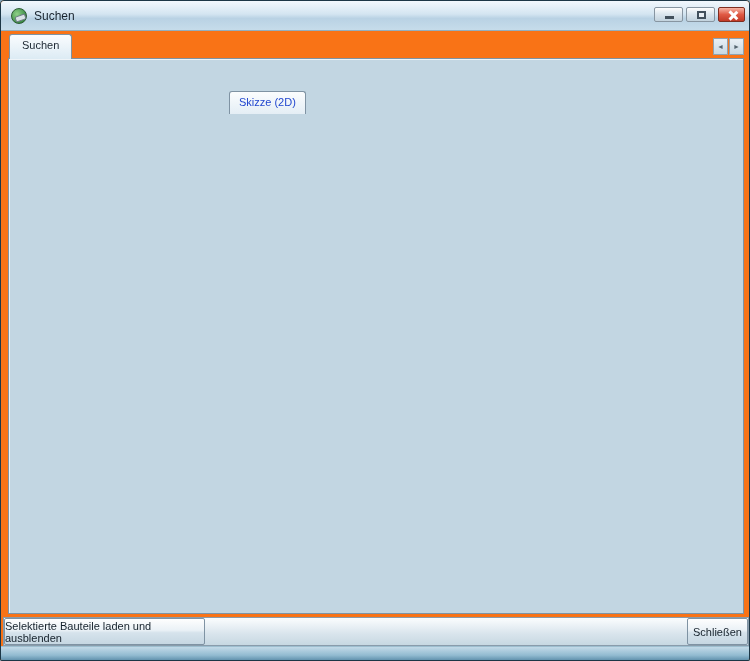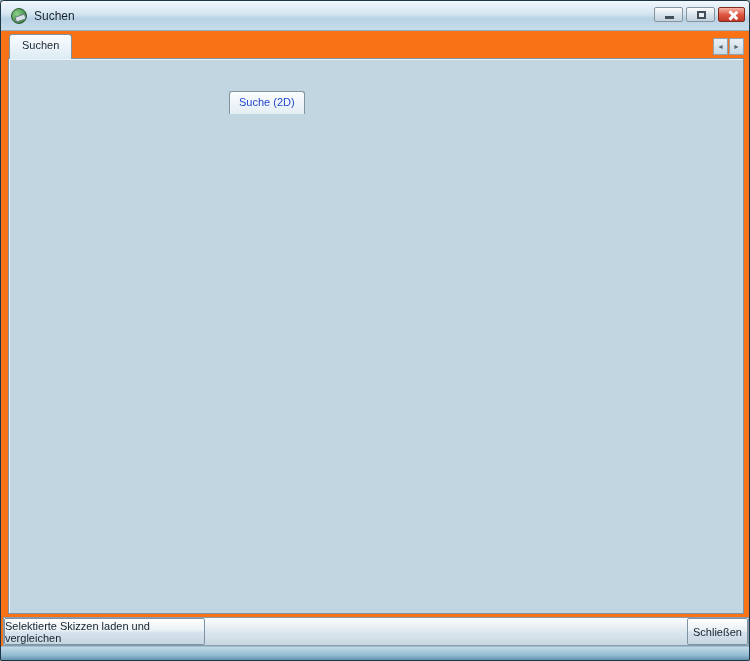--- a/index.html
+++ b/index.html
@@ -213,21 +213,21 @@
 
   <div class="abs main-frame"></div>
 
   <div class="abs bar-header so-header">
     <div class="minusbtn">−</div>
     <span>Suchoptionen</span>
   </div>
 
   <div class="so-tab bluetext" style="left:20px;"><span>Ordner: Ganter</span></div>
   <div class="so-tab" style="left:113px;"><span>Text- und Variablen</span></div>
-  <div class="so-tab active bluetext" style="left:228px;"><span>Suche (2D)</span></div>
+  <div class="so-tab active bluetext" style="left:228px;"><span>Skizze (2D)</span></div>
   <div class="so-tab" style="left:305px;"><span>Geometrie (3D)</span></div>
   <div class="so-tab" style="left:398px;"><span>Topologie</span></div>
   <div class="so-tab" style="left:467px;"><span>Farbe</span></div>
   <div class="abs tabspin" style="left:658px; top:93px;">◄</div>
   <div class="abs tabspin" style="left:674px; top:93px;">►</div>
 
   <div class="abs so-panel"></div>
   <div class="abs so-scrollstrip"></div>
 
   <div class="abs checkbox">✓</div>
@@ -582,20 +582,20 @@
   </div>
   <div class="btn btn-more">
       <span>Mehr Ergebnisse anzeigen...</span>
     </div>
   <div class="btn btn-settings">
       <span>Einstellungen...</span>
     </div>
 
   <div class="abs bottom-bar"></div>
   <div class="btn btn-loadcmp">
-      <span>Selektierte Skizzen laden und vergleichen</span>
+      <span>Selektierte Bauteile laden und ausblenden</span>
     </div>
   <div class="btn btn-bclose">
       <span>Schließen</span>
     </div>
 
   <div class="abs window-strip2"></div>
 </div>
 
 </body></html>

